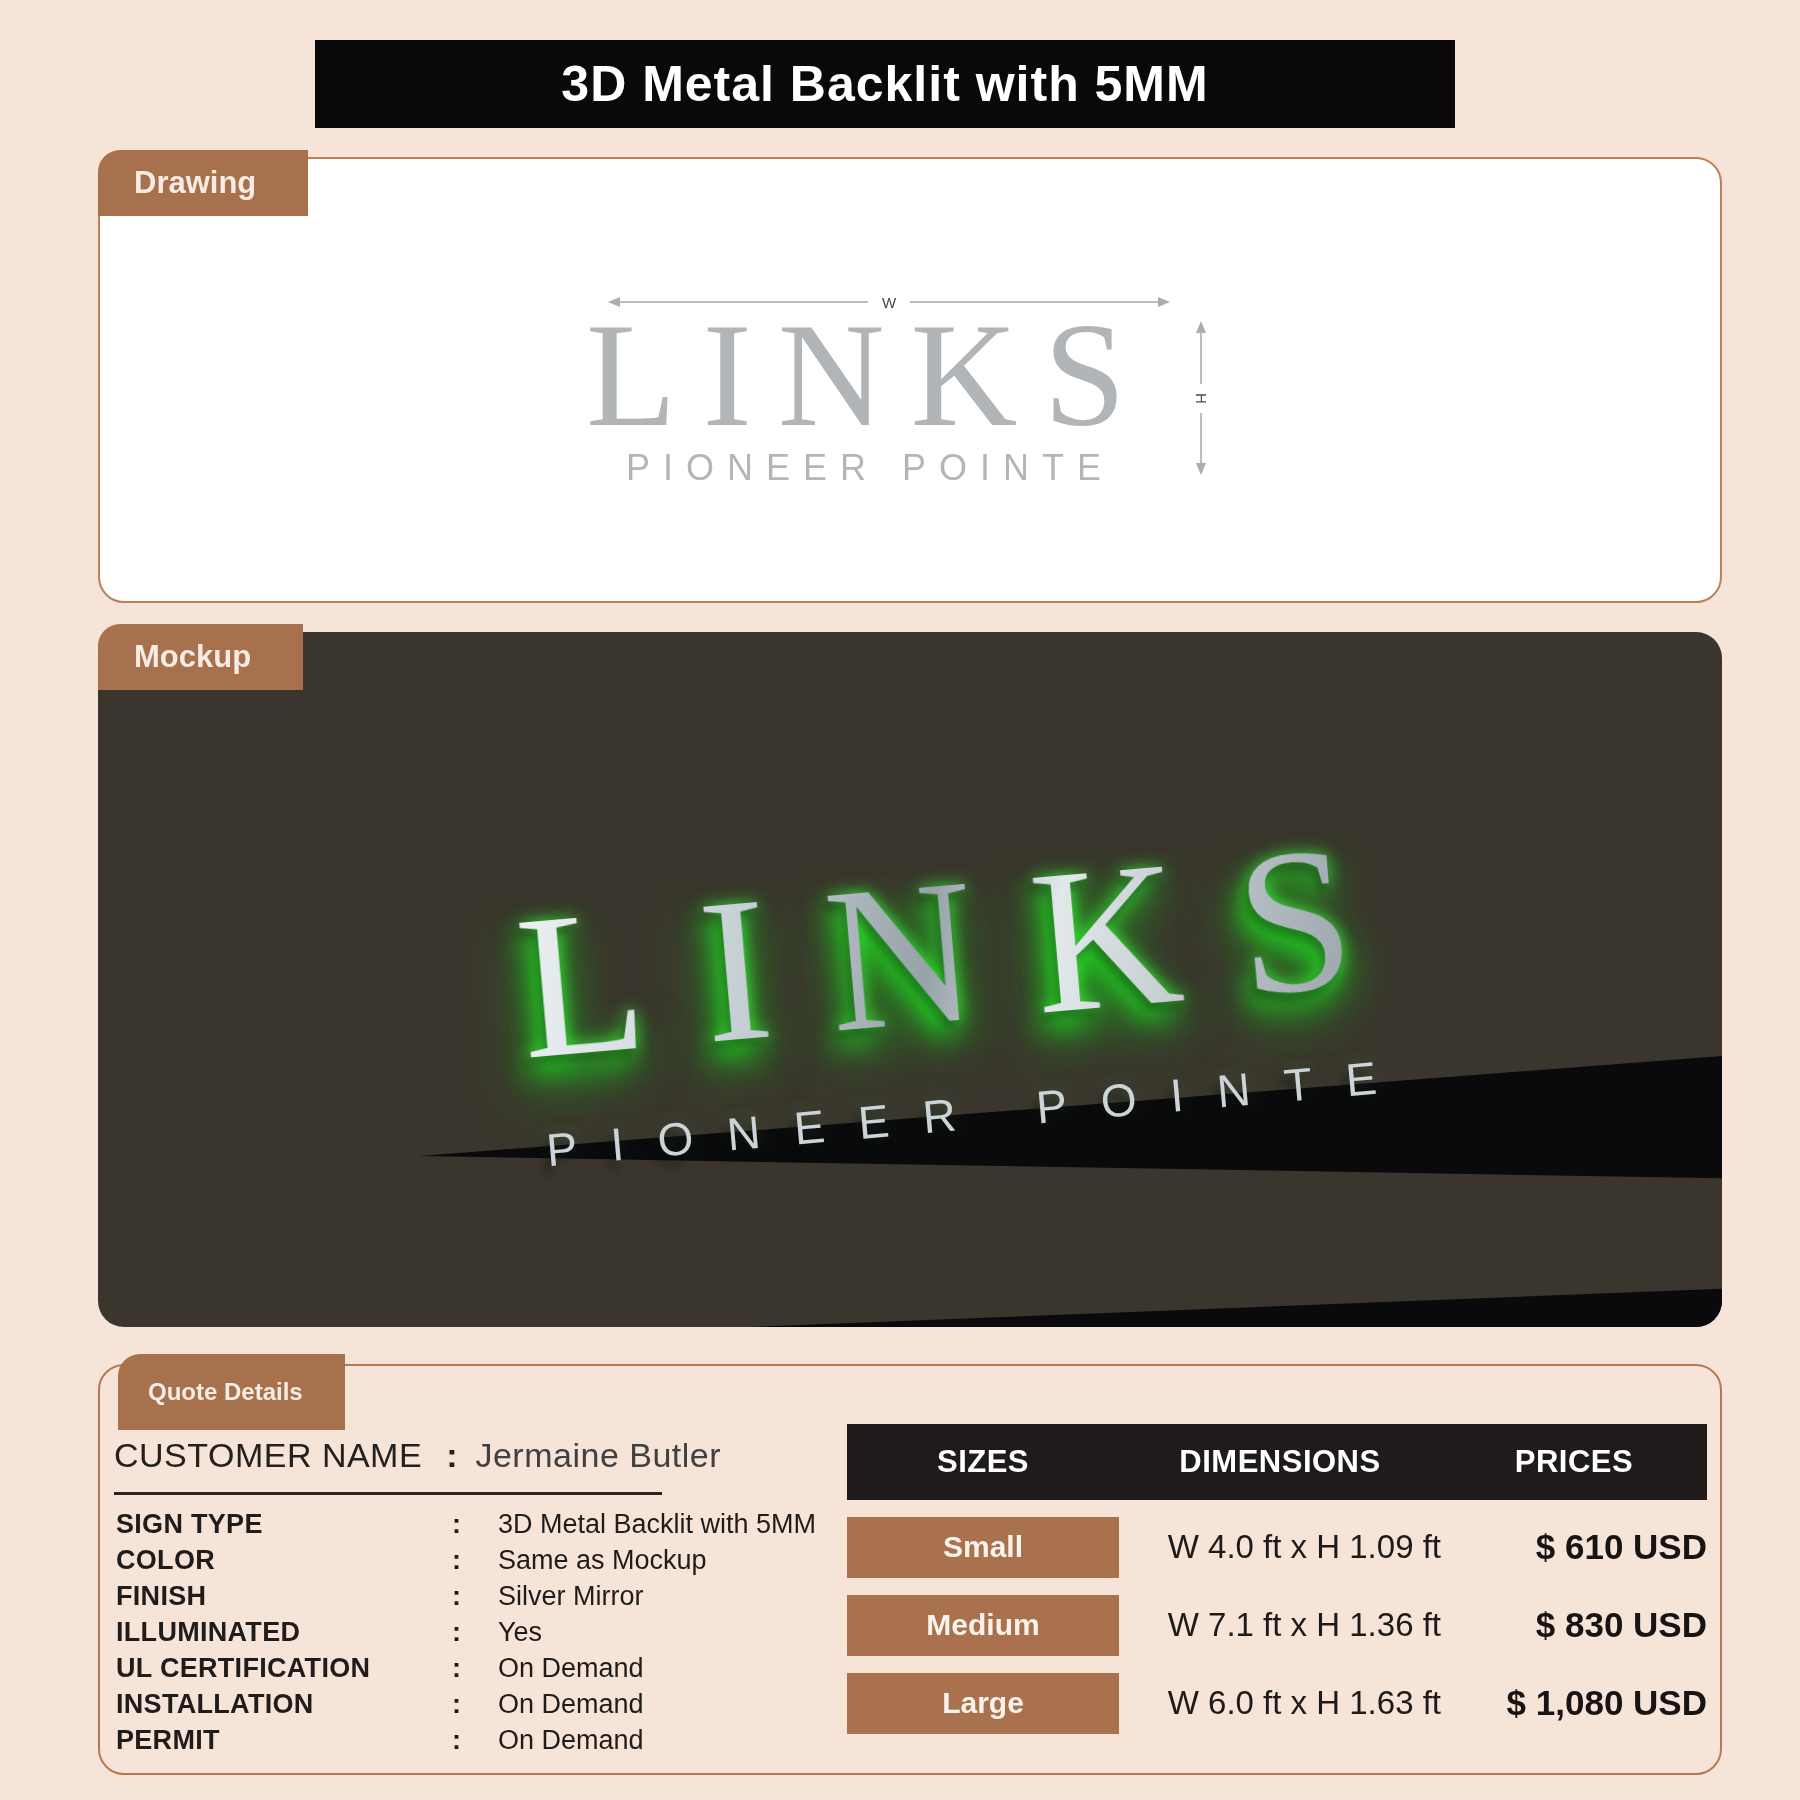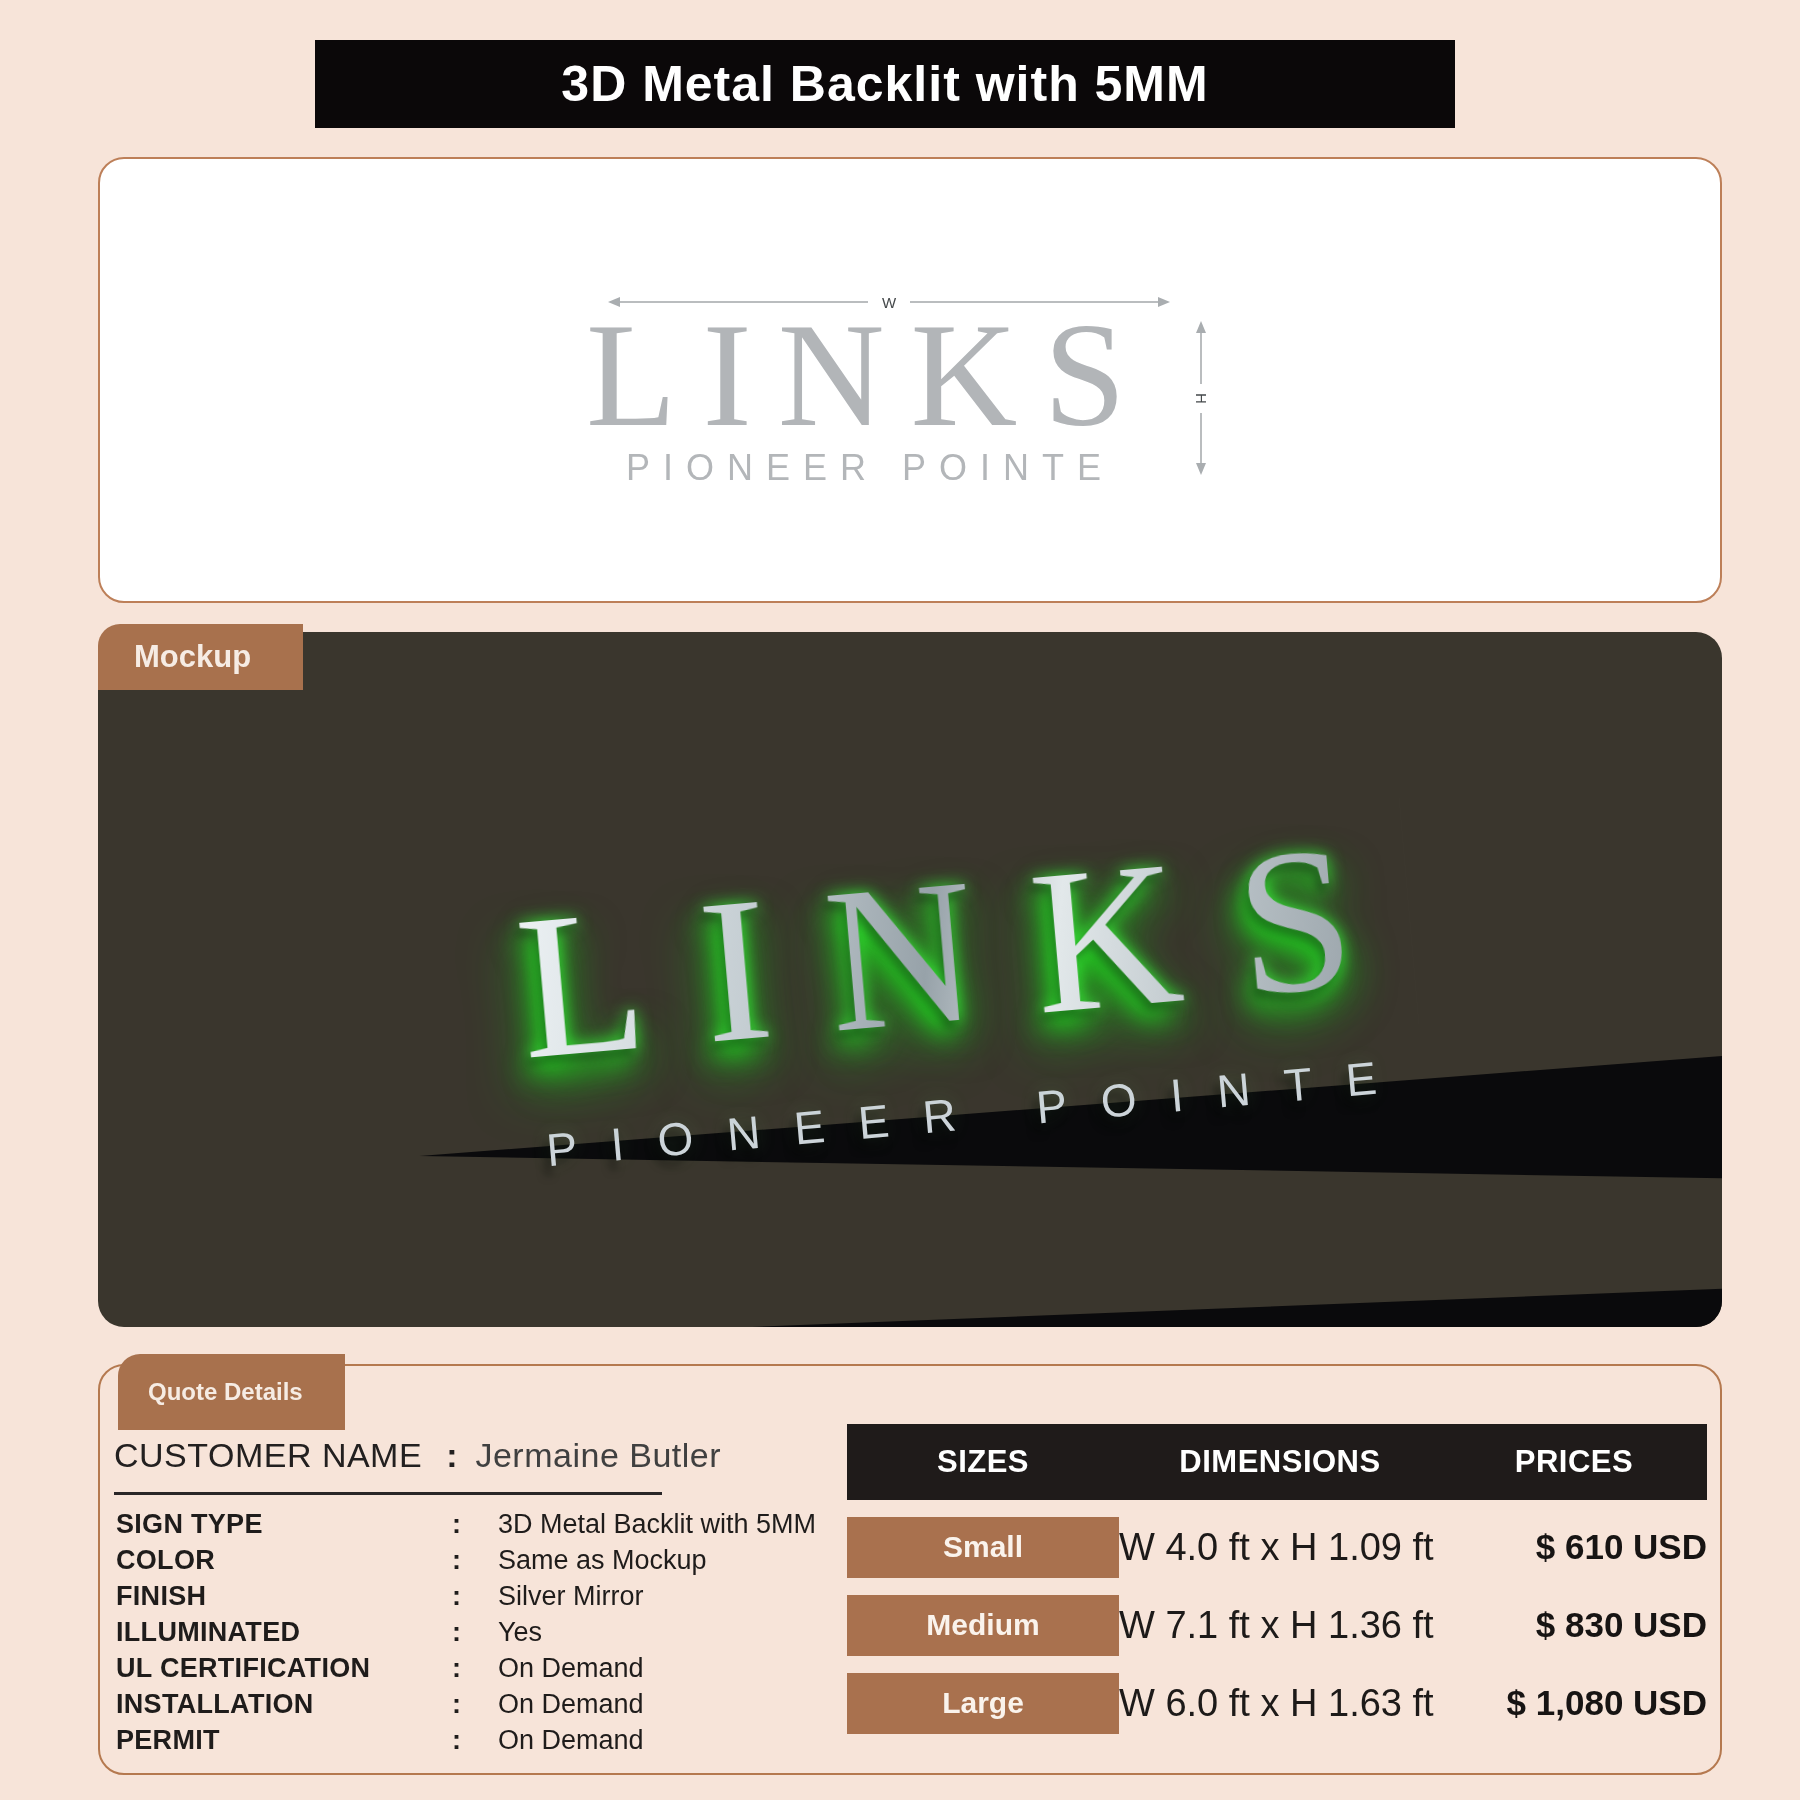--- a/index.html
+++ b/index.html
@@ -113,32 +113,35 @@
 
   .price-table { position:absolute; left:747px; top:58px; width:860px; }
   .price-header { display:flex; height:76px; background:#1f1b1a; align-items:center; }
   .price-header span { color:#ffffff; font-weight:bold; font-size:31px; text-align:center; letter-spacing:0.5px; }
   .col-size { width:272px; } .col-dim { width:322px; } .col-price { flex:1; }
   .price-row { display:flex; height:62px; margin-top:16px; align-items:center; }
   .size-chip {
     width:272px; height:61px; background:#a9714e; color:#faf3ec;
     font-weight:bold; font-size:30px; display:flex; align-items:center; justify-content:center;
   }
-  .dims  { width:322px; text-align:left; font-size:38px; color:#1d1a19; }
+  .dims  { width:322px; text-align:right; font-size:33px; color:#1d1a19; }
   .price { flex:1; text-align:right; font-size:35px; font-weight:bold; color:#171413; }
 </style>
 </head>
 <body>
 
 <div class="page">
 
   <header class="title-bar">
     <span class="title-text">3D Metal Backlit with 5MM</span>
   </header>
 
+  <div class="tab tab-drawing">
+    <span>Drawing</span>
+  </div>
   <section class="panel panel-drawing">
     <div class="dim-w">
       <span class="ah ah-left"></span>
       <span class="seg"></span>
       <span class="dim-label">W</span>
       <span class="seg"></span>
       <span class="ah ah-right"></span>
     </div>
     <div class="links-word">LINKS</div>
     <div class="dim-h">

